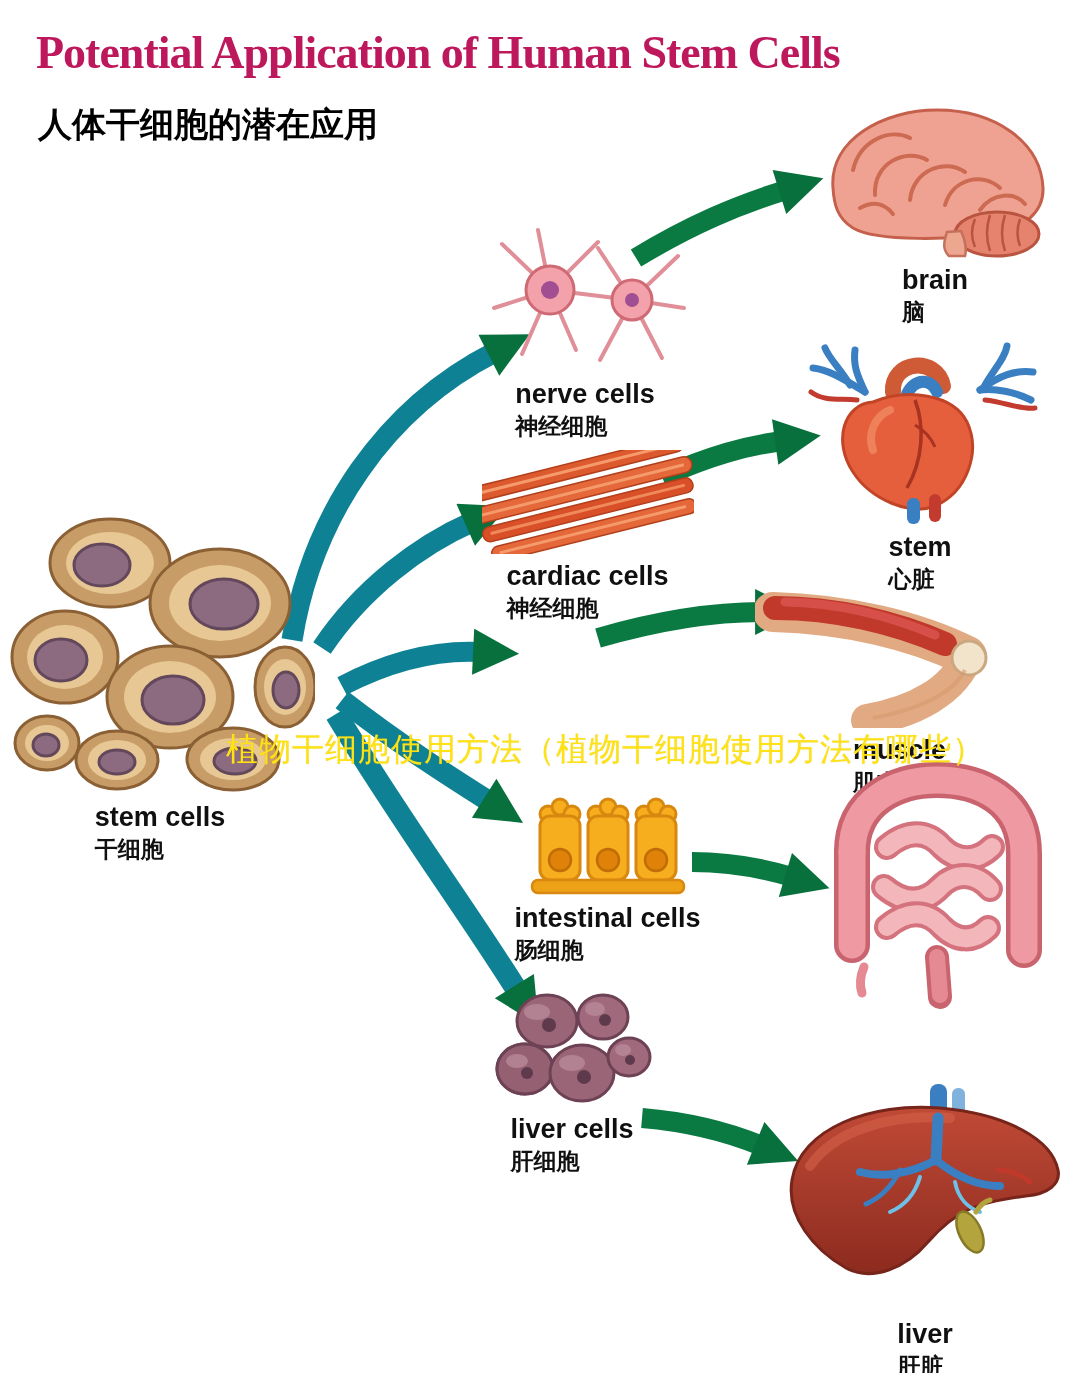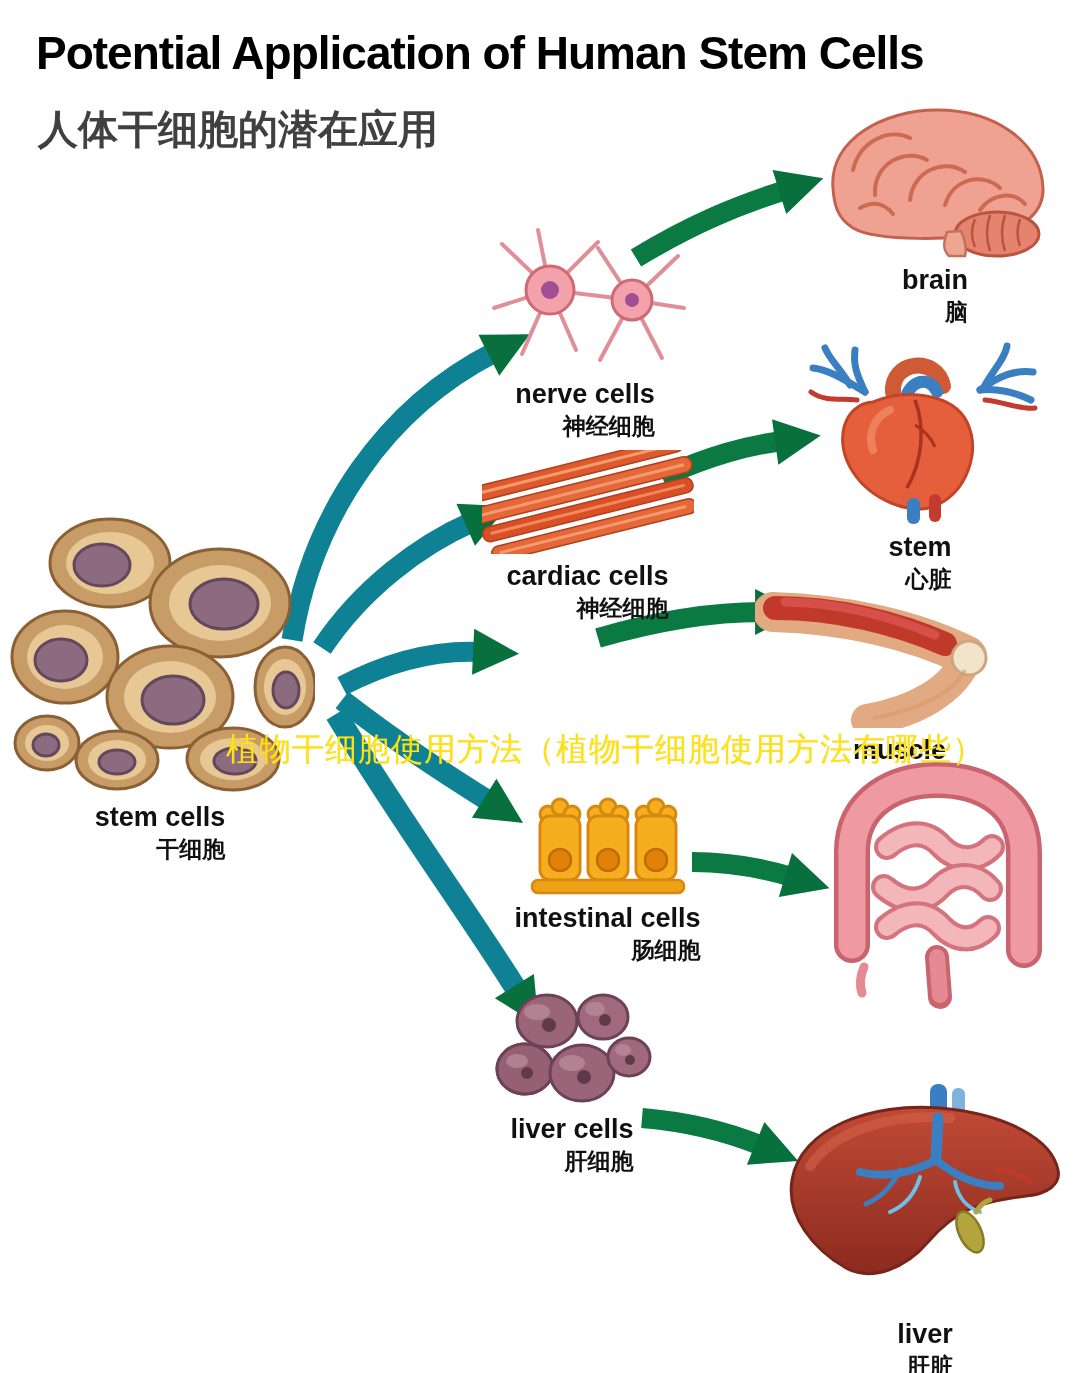--- a/index.html
+++ b/index.html
@@ -1,24 +1,24 @@
 <!DOCTYPE html>
 <html><head>
 <meta charset="utf-8">
 <style>
   html,body{margin:0;padding:0;background:#ffffff;}
   body{font-family:"Liberation Sans", sans-serif;}
   .canvas{position:relative;width:1080px;height:1373px;background:#ffffff;overflow:hidden;}
   .title{position:absolute;left:36px;top:26px;margin:0;font-size:46px;font-weight:800;
-         color:#000000;letter-spacing:-1px;white-space:nowrap;}
-  .subtitle{position:absolute;left:38px;top:102px;margin:0;font-size:40px;font-weight:700;color:#404040;}
+         color:#be185d;letter-spacing:-1px;white-space:nowrap;font-family:Liberation Serif, serif;}
+  .subtitle{position:absolute;left:38px;top:102px;margin:0;font-size:34px;font-weight:700;color:#000000;}
   .arrows{position:absolute;left:0;top:0;z-index:1;}
   .node{position:absolute;z-index:2;margin:0;display:flex;flex-direction:column;align-items:center;}
   .node svg{display:block;}
-  .cap{text-align:right;}
+  .cap{text-align:left;}
   .label-en{font-size:27px;font-weight:700;color:#101010;margin-top:8px;line-height:1.1;}
   .label-zh{font-size:23px;font-weight:700;color:#101010;margin-top:4px;line-height:1.1;}
   .watermark{position:absolute;left:226px;top:728px;z-index:10;font-size:32px;font-weight:400;
              color:#ffe215;white-space:nowrap;letter-spacing:1px;
              text-shadow:0 0 1px rgba(200,170,0,.45);}
 </style>
 </head>
 <body>
 
 <div class="canvas">

